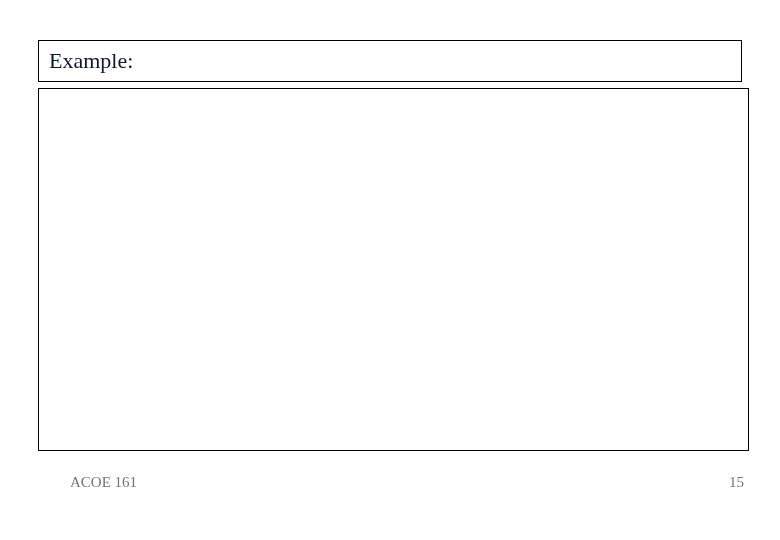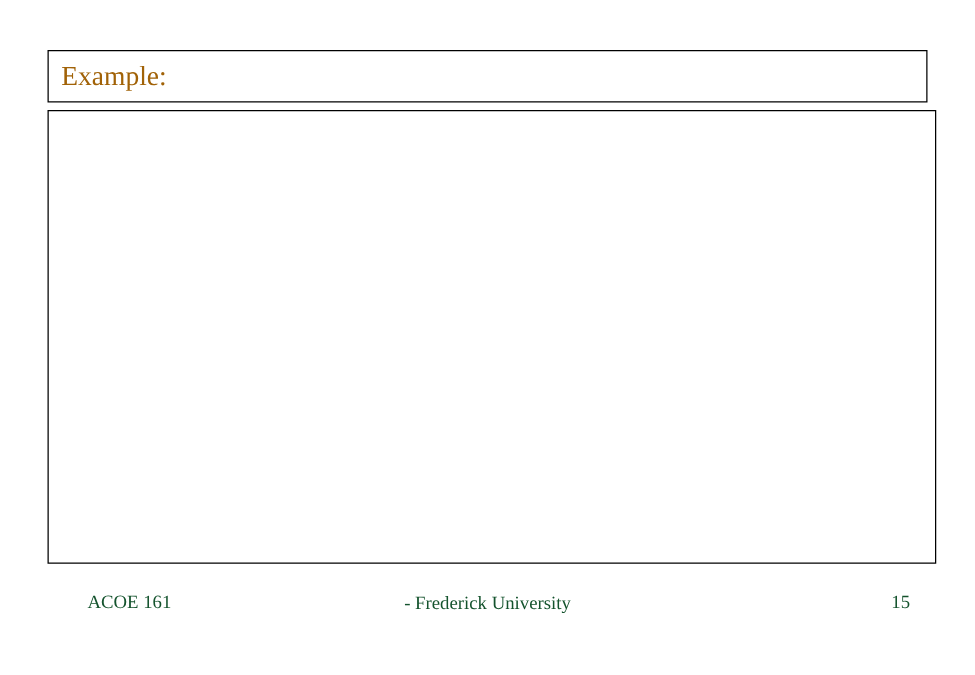--- a/index.html
+++ b/index.html
@@ -20,21 +20,21 @@
       left: 38px;
       width: 704px;
       height: 42px;
       border: 1px solid #000000;
       display: flex;
       align-items: center;
       padding-left: 10px;
     }
     .title-prefix {
       font-size: 22px;
-      color: #a16207;
+      color: #0f172a;
       text-align: right;
     }
     .title-rest {
       font-size: 17px;
       color: #000000;
       margin-left: 4px;
     }
     .content-box {
       position: absolute;
       top: 88px;
@@ -46,49 +46,48 @@
     }
     .footer {
       position: absolute;
       bottom: 28px;
       left: 0;
       width: 780px;
       height: 40px;
       display: flex;
       align-items: flex-start;
       font-size: 15px;
-      color: #14532d;
+      color: #737373;
     }
     .footer-left {
       position: absolute;
       left: 70px;
       top: 2px;
     }
     .footer-center {
       position: absolute;
       left: 50%;
       transform: translateX(-50%);
       text-align: center;
       line-height: 1.25;
       top: 2px;
     }
     .footer-right {
       position: absolute;
-      right: 52px;
+      right: 36px;
       top: 2px;
     }
   </style>
 </head>
 <body>
 
 <div class="title-box">
   <span class="title-prefix">Example:</span>
 </div>
 
 <div class="content-box"></div>
 
 <div class="footer">
   <div class="footer-left">ACOE 161</div>
   <div class="footer-center">
-    <div>- Frederick University</div>
   </div>
   <div class="footer-right">15</div>
 </div>
 
 </body></html>

